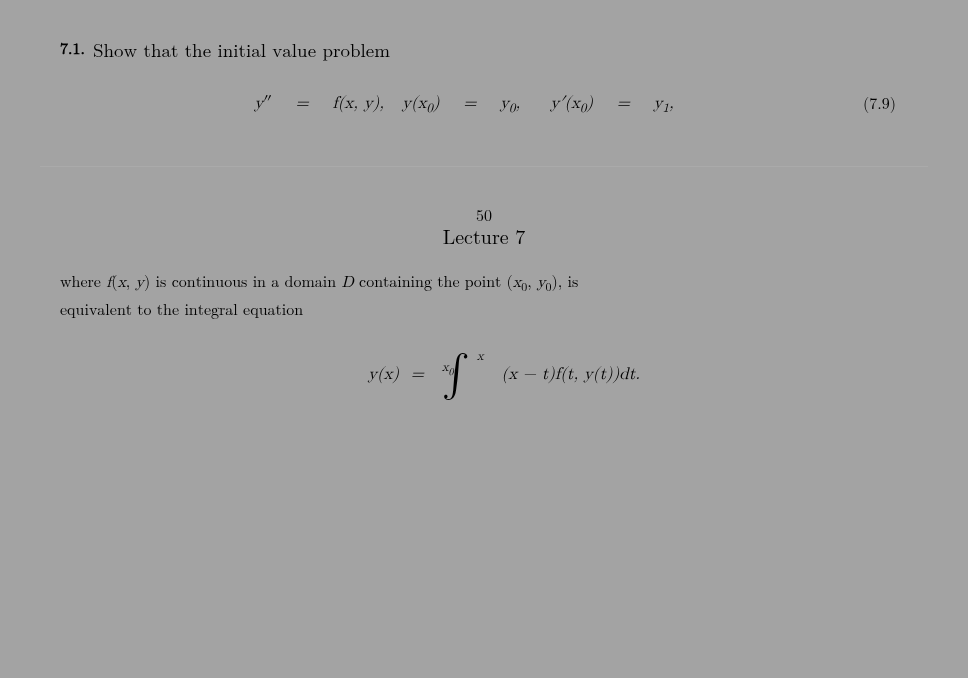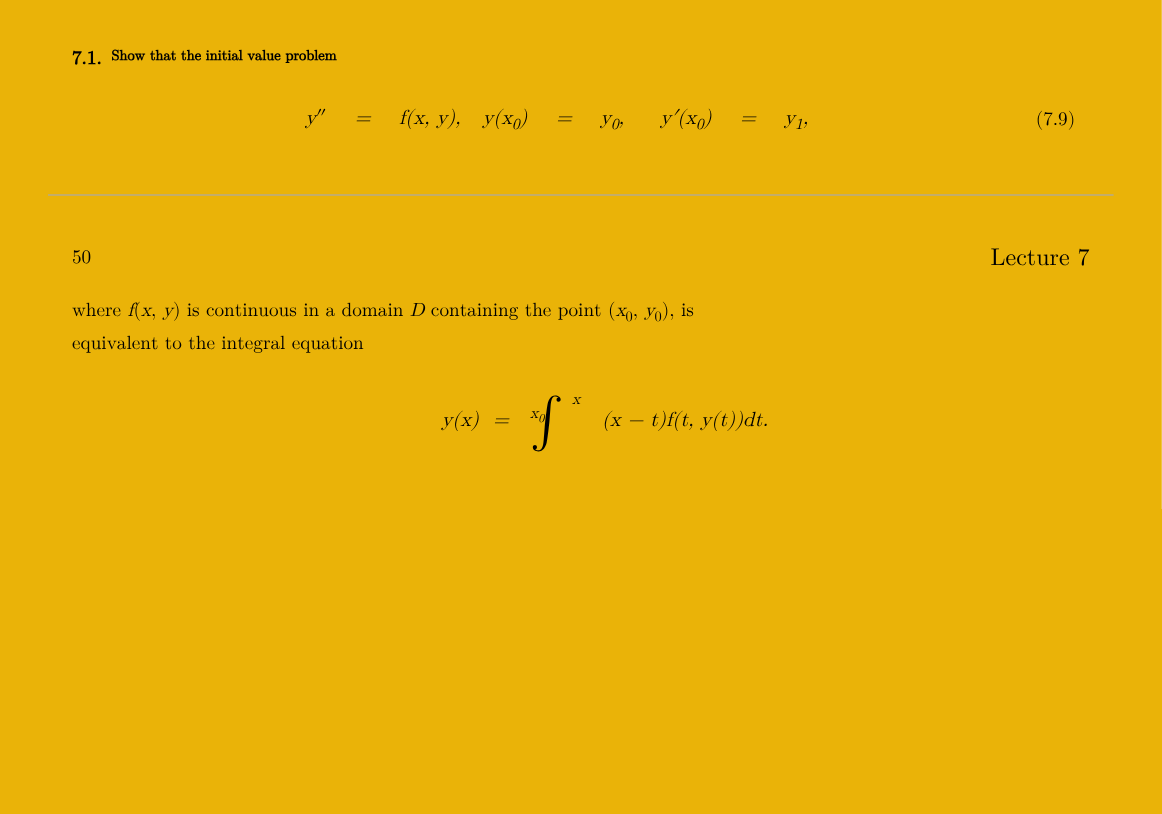--- a/index.html
+++ b/index.html
@@ -14,21 +14,21 @@
       font-size: 16px;
       color: #000000;
       width: 968px;
       min-height: 678px;
       overflow: hidden;
     }
 
     .page-container {
       width: 968px;
       min-height: 678px;
-      background: #eab308;
+      background: #a3a3a3;
       position: relative;
     }
 
     
     .top-section {
       padding: 40px 60px 20px 60px;
     }
 
     .problem-header {
       display: flex;
@@ -36,22 +36,21 @@
       gap: 8px;
       margin-bottom: 20px;
     }
 
     .problem-number {
       font-weight: bold;
       font-size: 16px;
     }
 
     .problem-text {
-      font-size: 12px;
-      font-weight: bold;
+      font-size: 19px;
     }
 
     .equation-block {
       display: flex;
       justify-content: center;
       align-items: center;
       padding: 10px 0 30px 0;
       position: relative;
     }
 
@@ -83,23 +82,23 @@
       margin: 0 40px;
     }
 
     
     .bottom-section {
       padding: 20px 60px 30px 60px;
     }
 
     .page-footer-row {
       display: flex;
-      justify-content: space-between;
       align-items: center;
       padding: 20px 0 20px 0;
+      flex-direction: column;
     }
 
     .page-number {
       font-size: 16px;
     }
 
     .lecture-label {
       font-size: 20px;
     }
 

